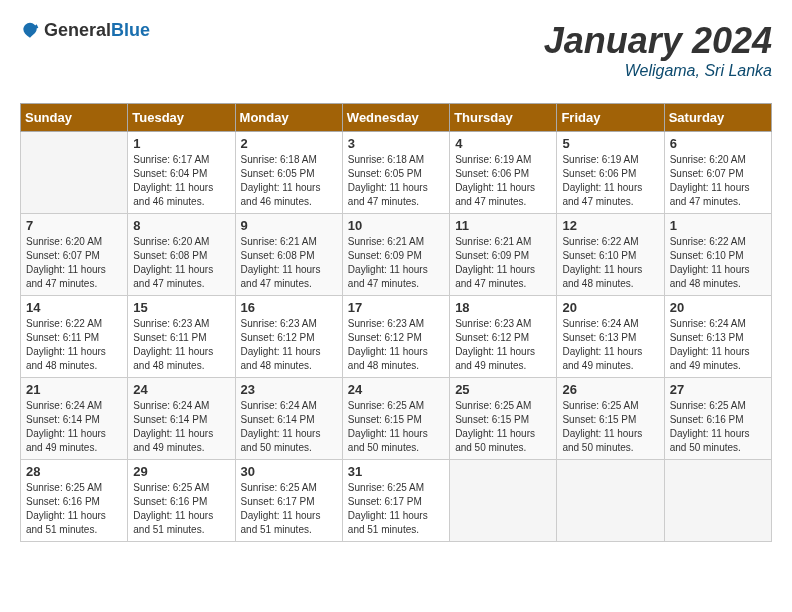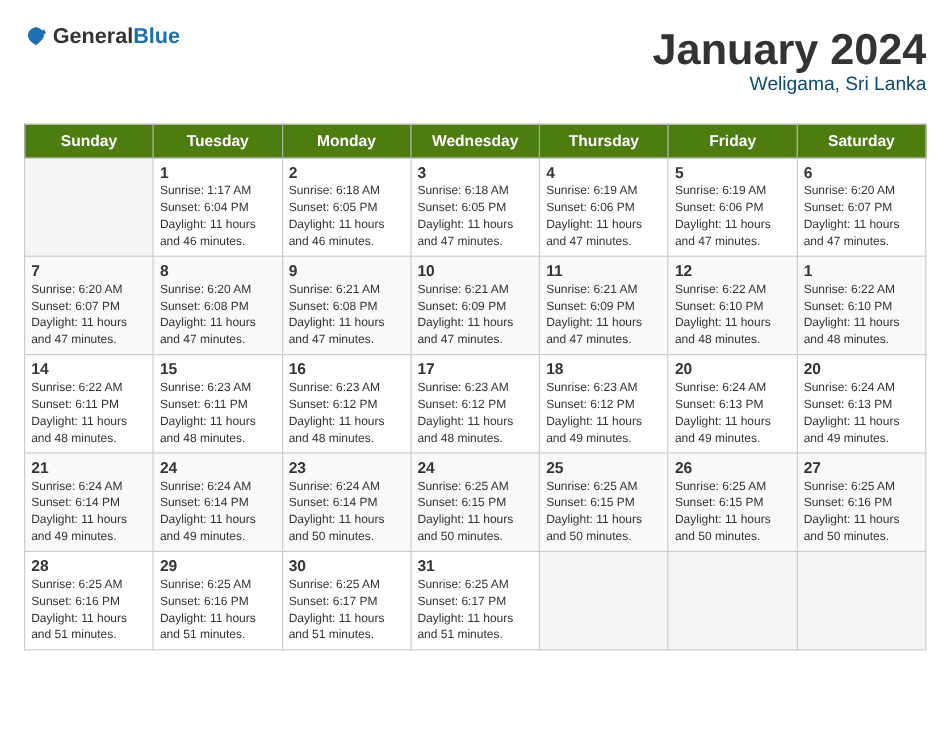--- a/index.html
+++ b/index.html
@@ -30,42 +30,43 @@
       font-size: 18px;
       font-weight: bold;
       color: #1a6faf;
     }
     .logo-icon {
       width: 20px;
       height: 20px;
     }
     .title-block {
       text-align: right;
+      font-style: italic;
     }
     .calendar-title {
       font-size: 36px;
       font-weight: bold;
       color: #333;
     }
     .calendar-subtitle {
       font-size: 16px;
       color: #0c4a6e;
     }
     table {
       width: 100%;
       border-collapse: collapse;
       table-layout: fixed;
     }
     thead tr th {
-      background-color: #4d7c0f;
+      background-color: #a16207;
       color: #fff;
       font-size: 13px;
       font-weight: bold;
       padding: 6px 4px;
-      text-align: center;
+      text-align: left;
       border: 1px solid #aaa;
     }
     tbody tr td {
       border: 1px solid #ccc;
       vertical-align: top;
       padding: 4px 5px;
       font-size: 10.5px;
       color: #333;
       height: 80px;
       background: #fff;
@@ -117,21 +118,21 @@
       <th>Thursday</th>
       <th>Friday</th>
       <th>Saturday</th>
     </tr>
   </thead>
   <tbody id="calendar-body">
   <tr>
         <td class="empty-cell"></td>
         <td>
           <span class="day-number">1</span>
-          <div class="cell-text"><span>Sunrise: 1:17 AM</span><br><span>Sunset: 6:04 PM</span><br><span>Daylight: 11 hours and 46 minutes.</span></div>
+          <div class="cell-text"><span>Sunrise: 6:17 AM</span><br><span>Sunset: 6:04 PM</span><br><span>Daylight: 11 hours and 46 minutes.</span></div>
         </td>
         <td>
           <span class="day-number">2</span>
           <div class="cell-text"><span>Sunrise: 6:18 AM</span><br><span>Sunset: 6:05 PM</span><br><span>Daylight: 11 hours and 46 minutes.</span></div>
         </td>
         <td>
           <span class="day-number">3</span>
           <div class="cell-text"><span>Sunrise: 6:18 AM</span><br><span>Sunset: 6:05 PM</span><br><span>Daylight: 11 hours and 47 minutes.</span></div>
         </td>
         <td>

